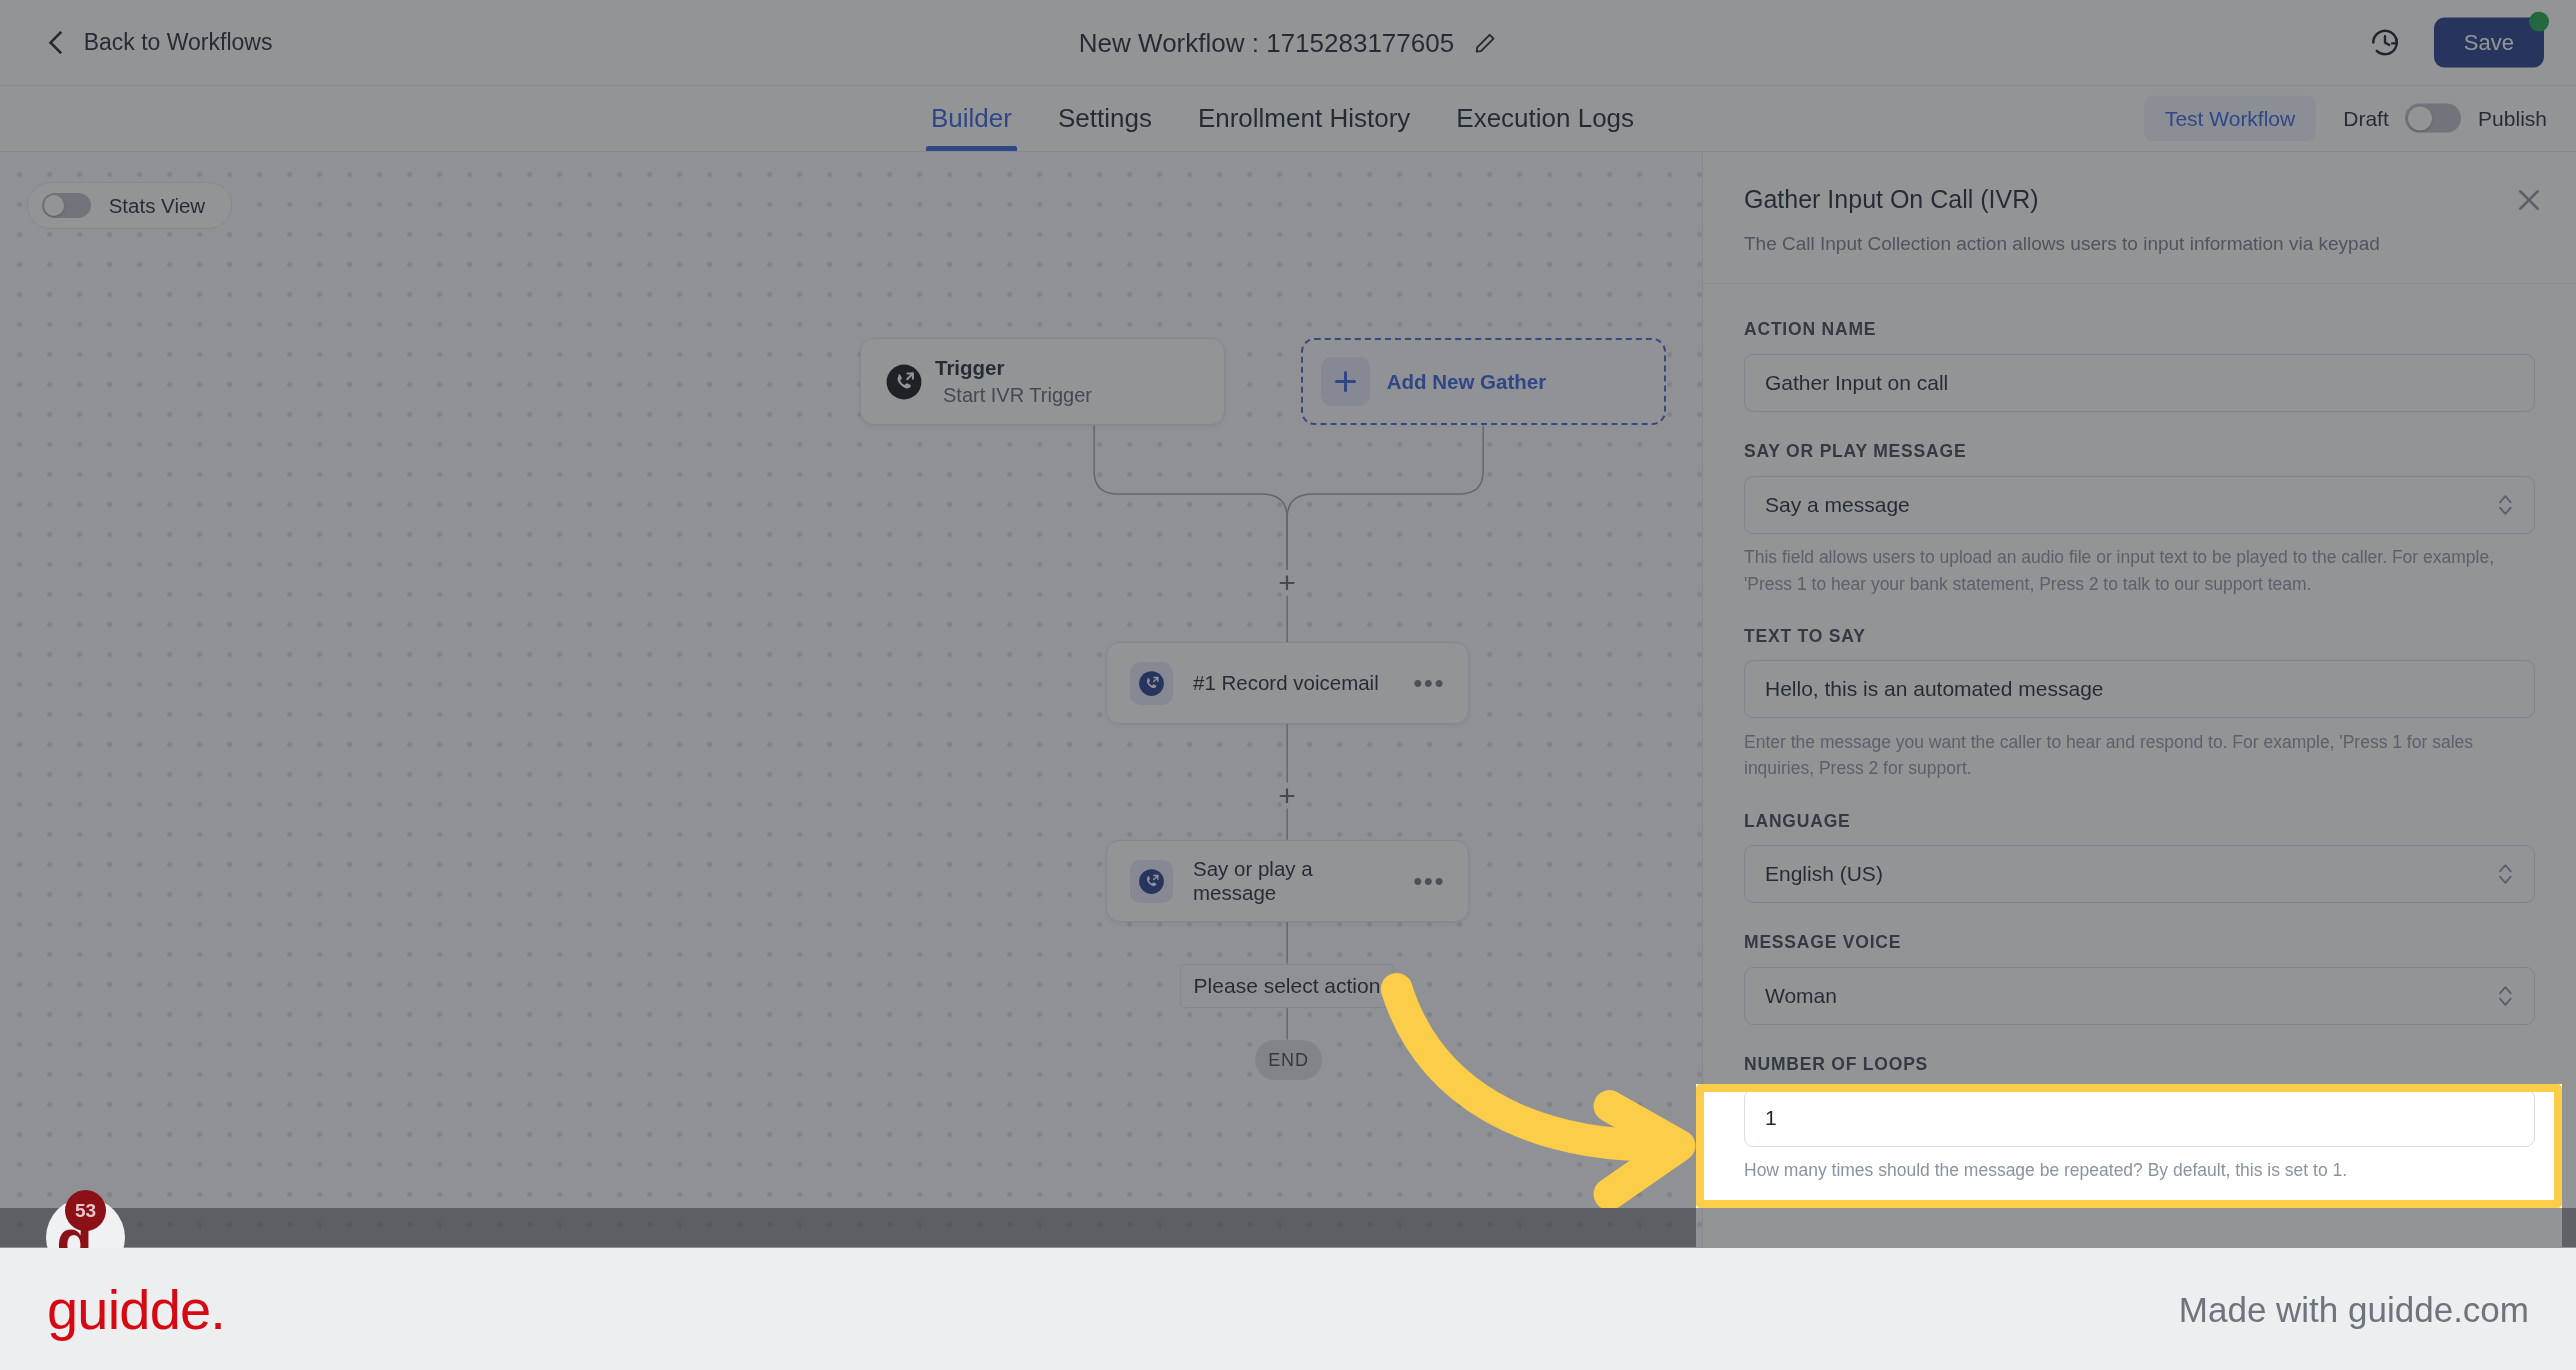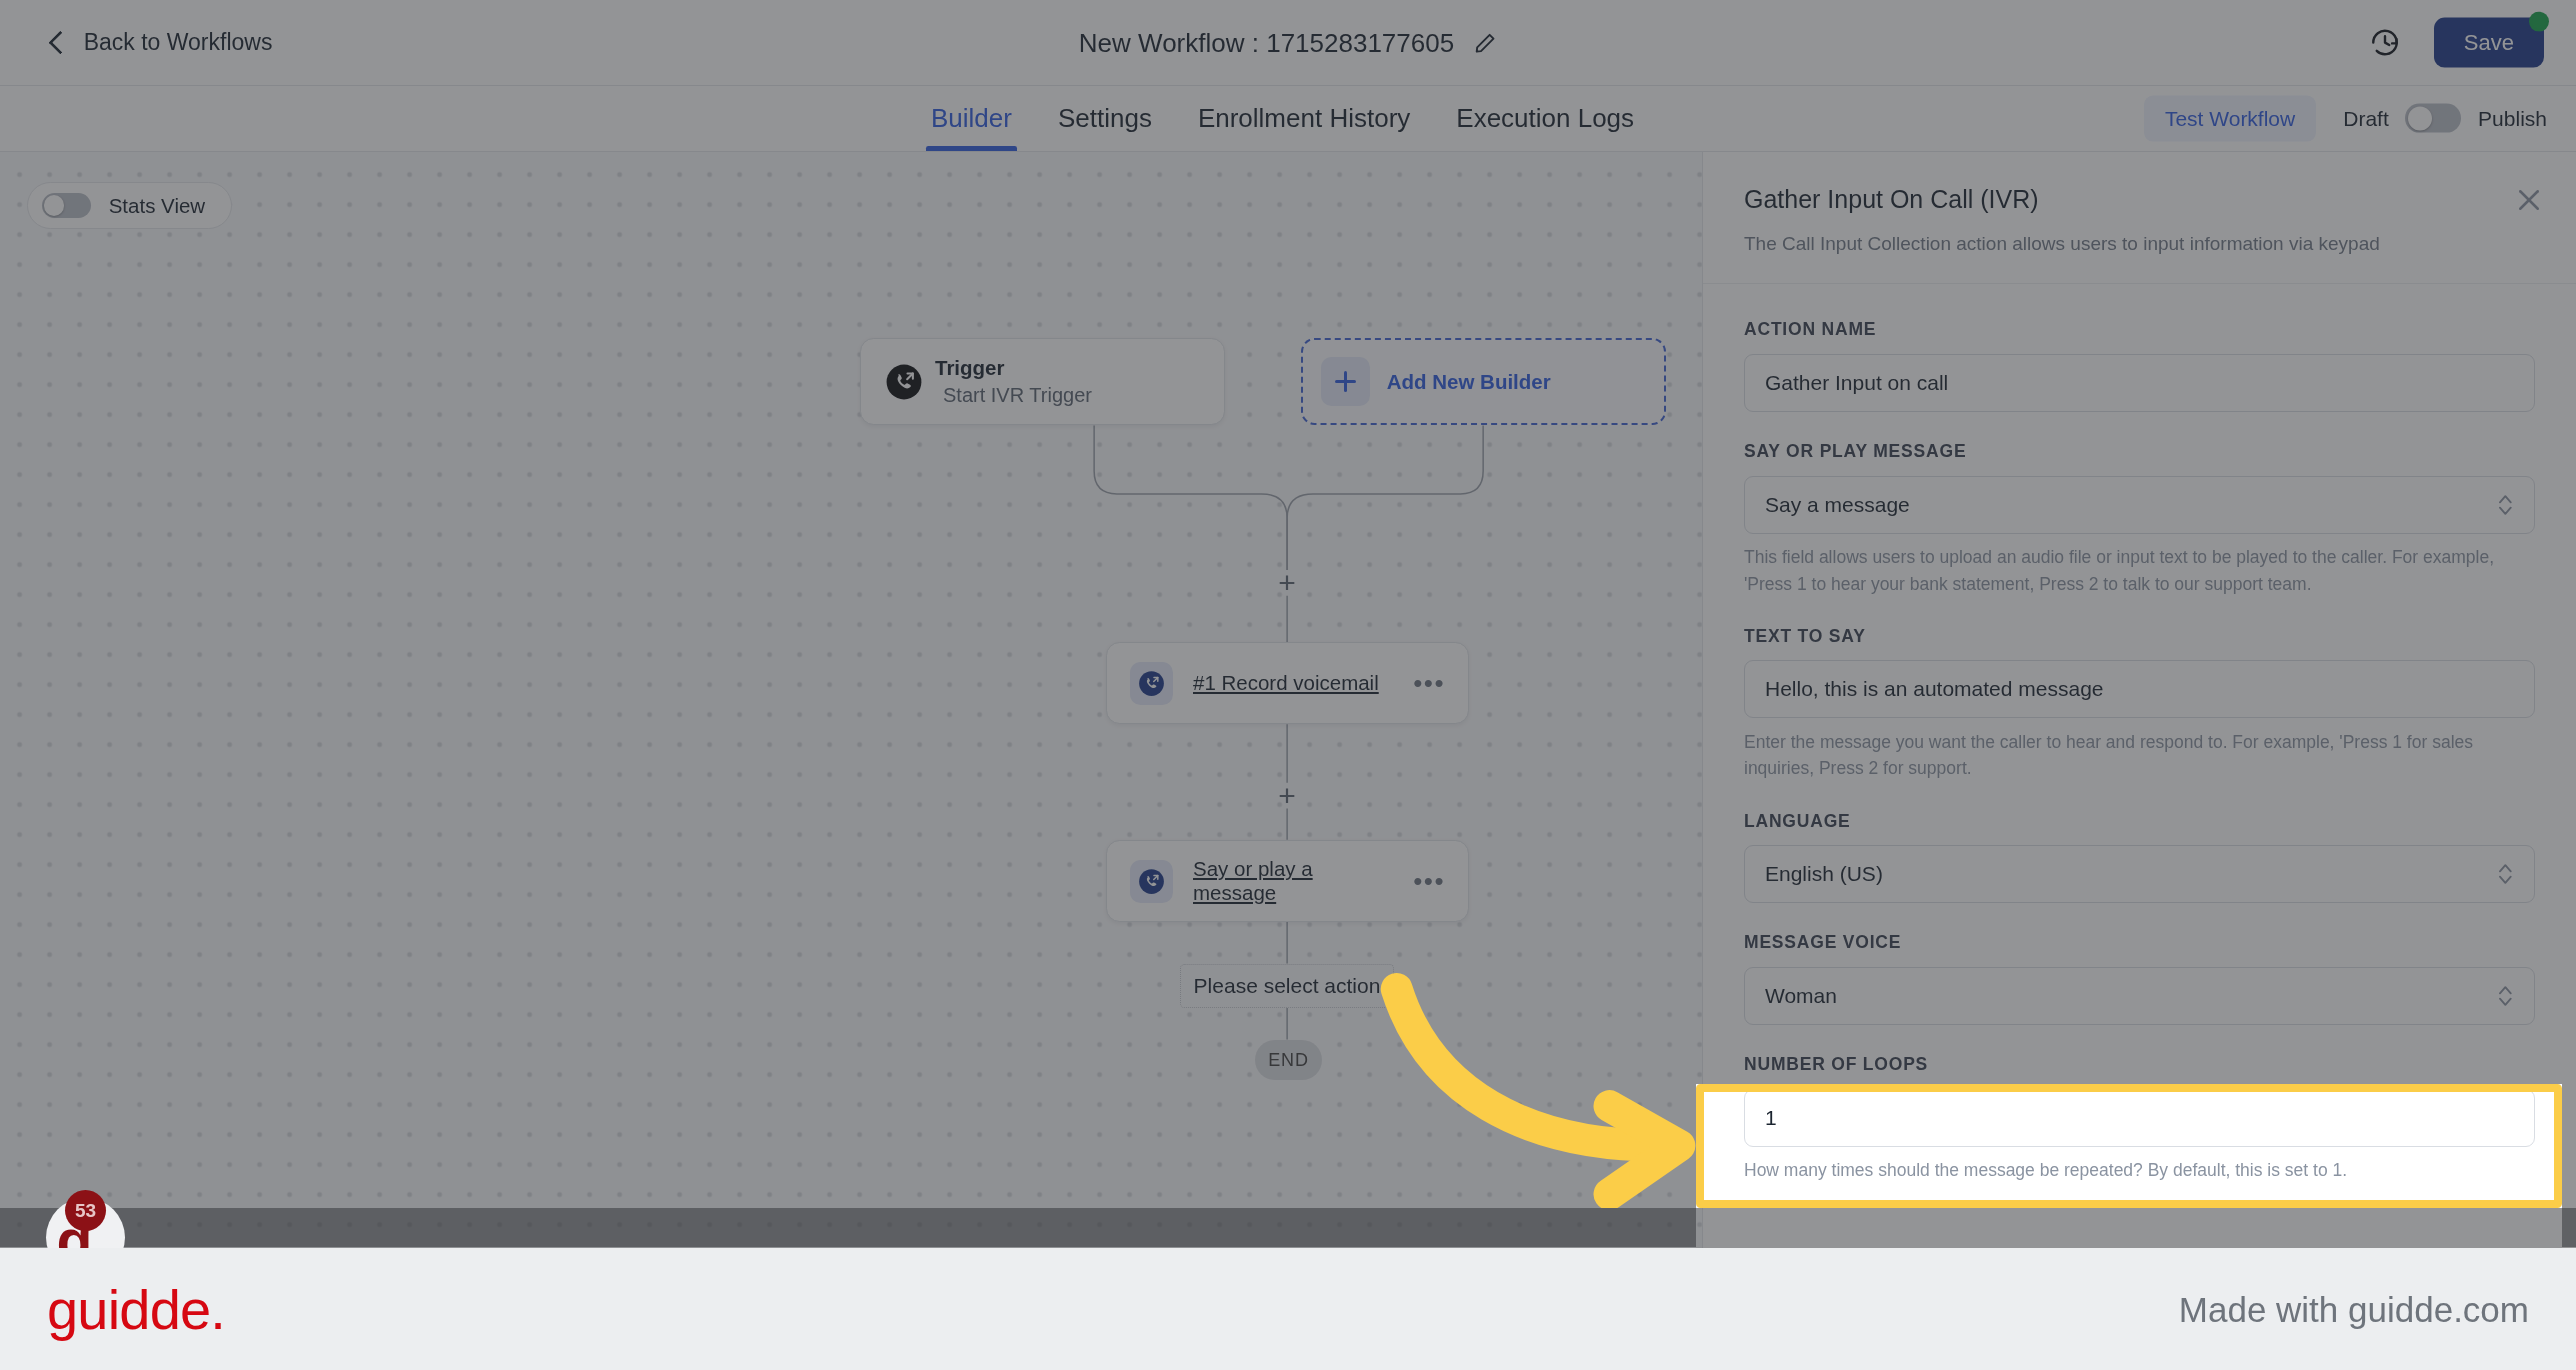--- a/index.html
+++ b/index.html
@@ -145,21 +145,21 @@
 
   .node-action {
     left: 1106px; width: 363px; height: 82px; padding: 0 23px; gap: 20px;
     justify-content: space-between; cursor: pointer;
   }
   .node-action .left { display: flex; align-items: center; gap: 20px; }
   .act-ic {
     width: 43px; height: 43px; border-radius: 10.6px; background: #e4e9f8;
     display: flex; align-items: center; justify-content: center; flex: none;
   }
-  .act-label { font-size: 20.5px; color: #1b2430; text-decoration: underline; }
+  .act-label { font-size: 20.5px; color: #1b2430; }
   .dots { font-size: 26px; color: #6b7380; letter-spacing: 1.5px; line-height: 0.5; cursor: pointer; }
 
   .node-a1 { top: 490px; }
   .node-a2 { top: 688px; }
 
   .select-action {
     position: absolute; left: 1180px; top: 812px; width: 214px; height: 44px;
     border: 1.5px dotted #c6cad1; background: #f7f8fa; border-radius: 4.6px;
     display: flex; align-items: center; justify-content: center;
     font-size: 21px; color: #1b2430;
@@ -351,21 +351,21 @@
           </svg>
         </span>
         <span class="trig-txt">
           <span class="trig-title">Trigger</span>
           <span class="trig-sub">Start IVR Trigger</span>
         </span>
       </div>
 
       <div class="add-trigger">
         <span class="plus-box" style="position:relative;"></span>
-        <span class="add-trigger-label">Add New Builder</span>
+        <span class="add-trigger-label">Add New Gather</span>
       </div>
 
       <div class="node node-action node-a1">
         <span class="left">
           <span class="act-ic">
             <svg viewBox="0 0 24 24" width="27" height="27">
               <circle cx="12" cy="12" r="11" fill="#1e3a8a"></circle>
               <path d="M8.2 7.4c.5-.5 1.2-.4 1.5.2l.8 1.5c.2.4.1.8-.2 1.1l-.5.5c-.2.2-.2.4-.1.6.5 1 1.4 1.9 2.4 2.4.2.1.4.1.6-.1l.5-.5c.3-.3.7-.4 1.1-.2l1.5.8c.6.3.7 1 .2 1.5-1 1-2.2 1.1-3.6.5-1.6-.7-3.4-2.5-4.1-4.1-.6-1.4-.5-2.6.5-3.6z" fill="#ffffff"></path>
               <path d="M14.2 6.6h3.4v3.4" fill="none" stroke="#ffffff" stroke-width="1.3" stroke-linecap="round" stroke-linejoin="round"></path>
               <path d="M17.6 6.6l-3.6 3.6" fill="none" stroke="#ffffff" stroke-width="1.3" stroke-linecap="round"></path>

